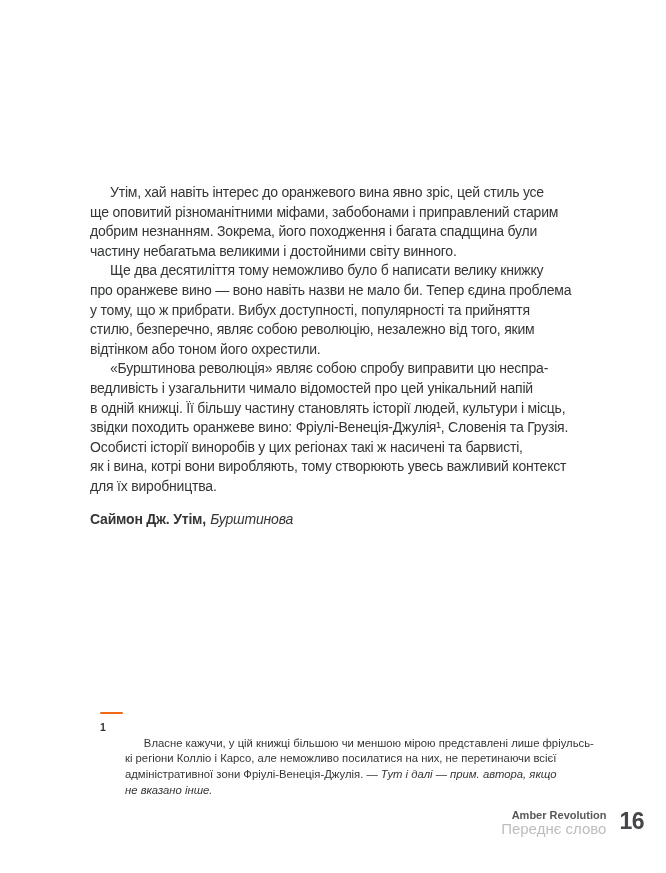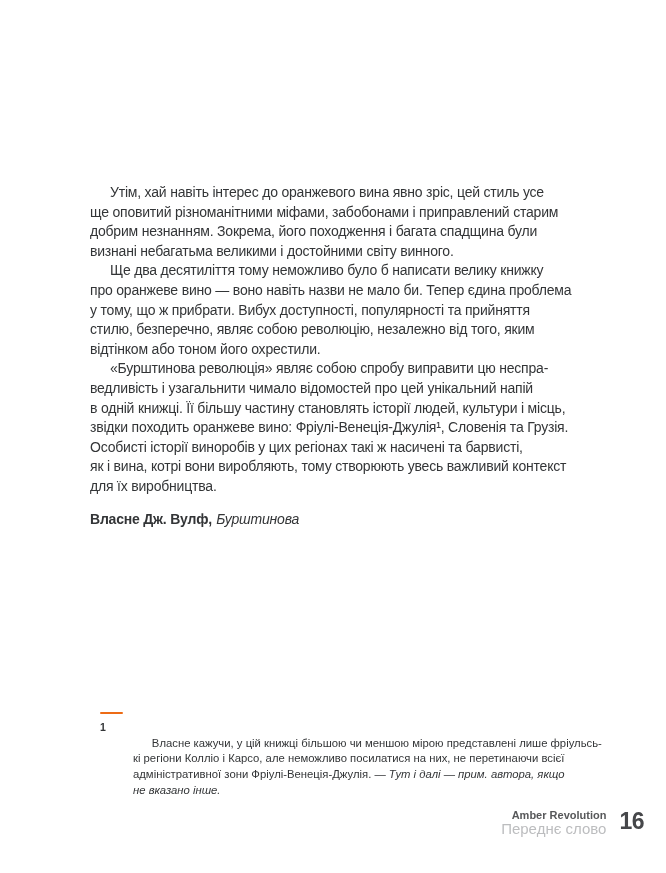--- a/index.html
+++ b/index.html
@@ -54,21 +54,21 @@
     line-height: 15.7px;
     color: #333537;
   }
   .fn-num {
     position: absolute;
     left: 0; top: 0;
     font-weight: bold;
     font-size: 10.5px;
   }
   .fn-text {
-    margin-left: 33px;
+    margin-left: 25px;
     white-space: pre;        
   }
   .fn-text em { font-style: italic; }
 
   
   .page-footer {
     position: absolute;
     right: 22px; top: 809px;
     display: flex;
     align-items: flex-start;
@@ -98,37 +98,37 @@
 </style>
 </head>
 <body>
 
 <div class="page">
 
   <main class="body-text">
     <p>Утім, хай навіть інтерес до оранжевого вина явно зріс, цей стиль усе
 ще оповитий різноманітними міфами, забобонами і приправлений старим
 добрим незнанням. Зокрема, його походження і багата спадщина були
-визнані небагатьма великими і достойними світу винного.</p>
+частину небагатьма великими і достойними світу винного.</p>
     <p>Ще два десятиліття тому неможливо було б написати велику книжку
 про оранжеве вино — воно навіть назви не мало би. Тепер єдина проблема
 у тому, що ж прибрати. Вибух доступності, популярності та прийняття
 стилю, безперечно, являє собою революцію, незалежно від того, яким
 відтінком або тоном його охрестили.</p>
     <p>«Бурштинова революція» являє собою спробу виправити цю неспра-
 ведливість і узагальнити чимало відомостей про цей унікальний напій
 в одній книжці. Її більшу частину становлять історії людей, культури і місць,
 звідки походить оранжеве вино: Фріулі-Венеція-Джулія¹, Словенія та Грузія.
 Особисті історії виноробів у цих регіонах такі ж насичені та барвисті,
 як і вина, котрі вони виробляють, тому створюють увесь важливий контекст
 для їх виробництва.</p>
   </main>
 
   <div class="author-line">
-    <span class="author-name">Власне Дж. Вулф,</span><span class="author-city">Бурштинова</span>
+    <span class="author-name">Саймон Дж. Утім,</span><span class="author-city">Бурштинова</span>
   </div>
 
   <div class="footnote-rule" style="background: rgb(237, 107, 21);"></div>
 
   <div class="footnote">
     <span class="fn-num">1</span>
     <div class="fn-text">
       <span>Власне кажучи, у цій книжці більшою чи меншою мірою представлені лише фріульсь-
 кі регіони Колліо і Карсо, але неможливо посилатися на них, не перетинаючи всієї
 адміністративної зони Фріулі-Венеція-Джулія. — </span><em>Тут і далі — прим. автора, якщо

